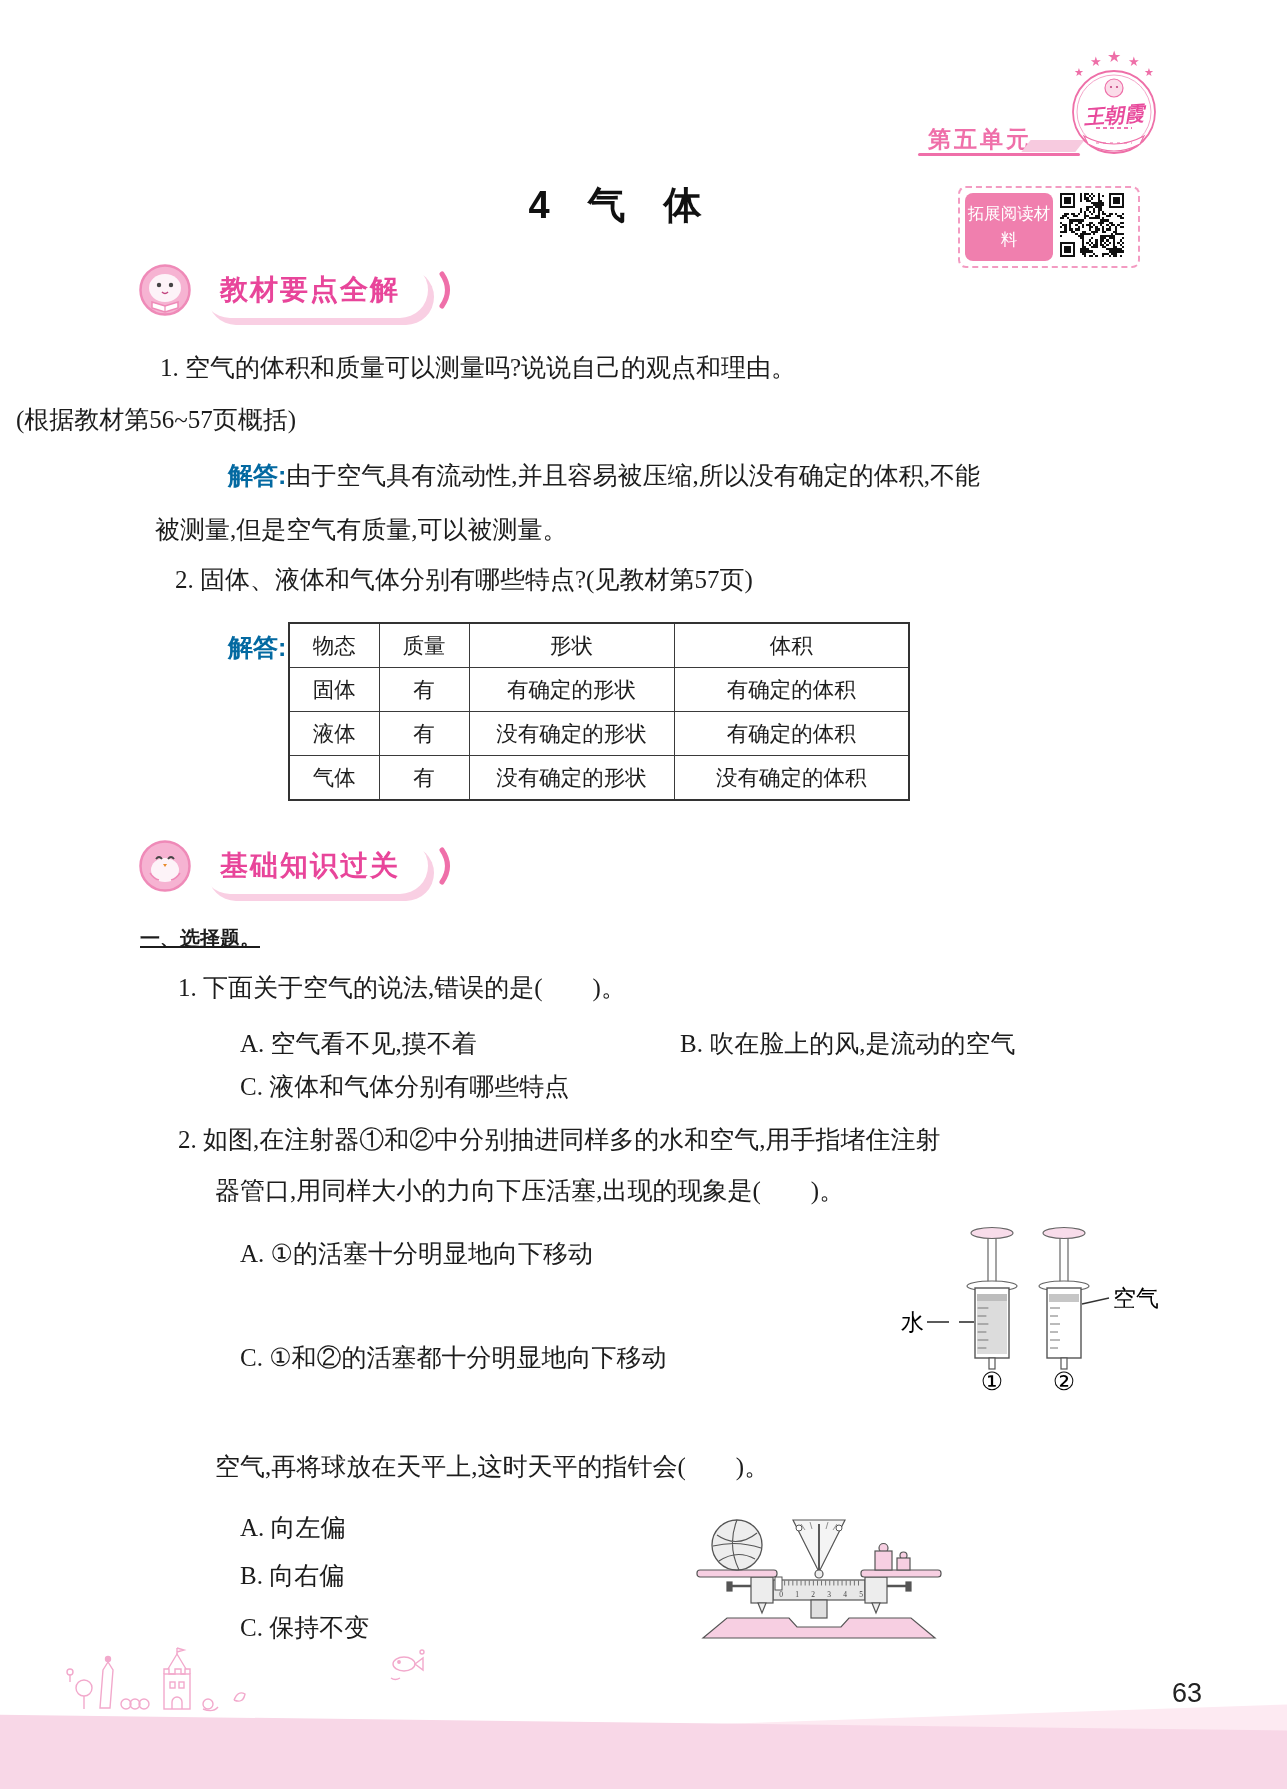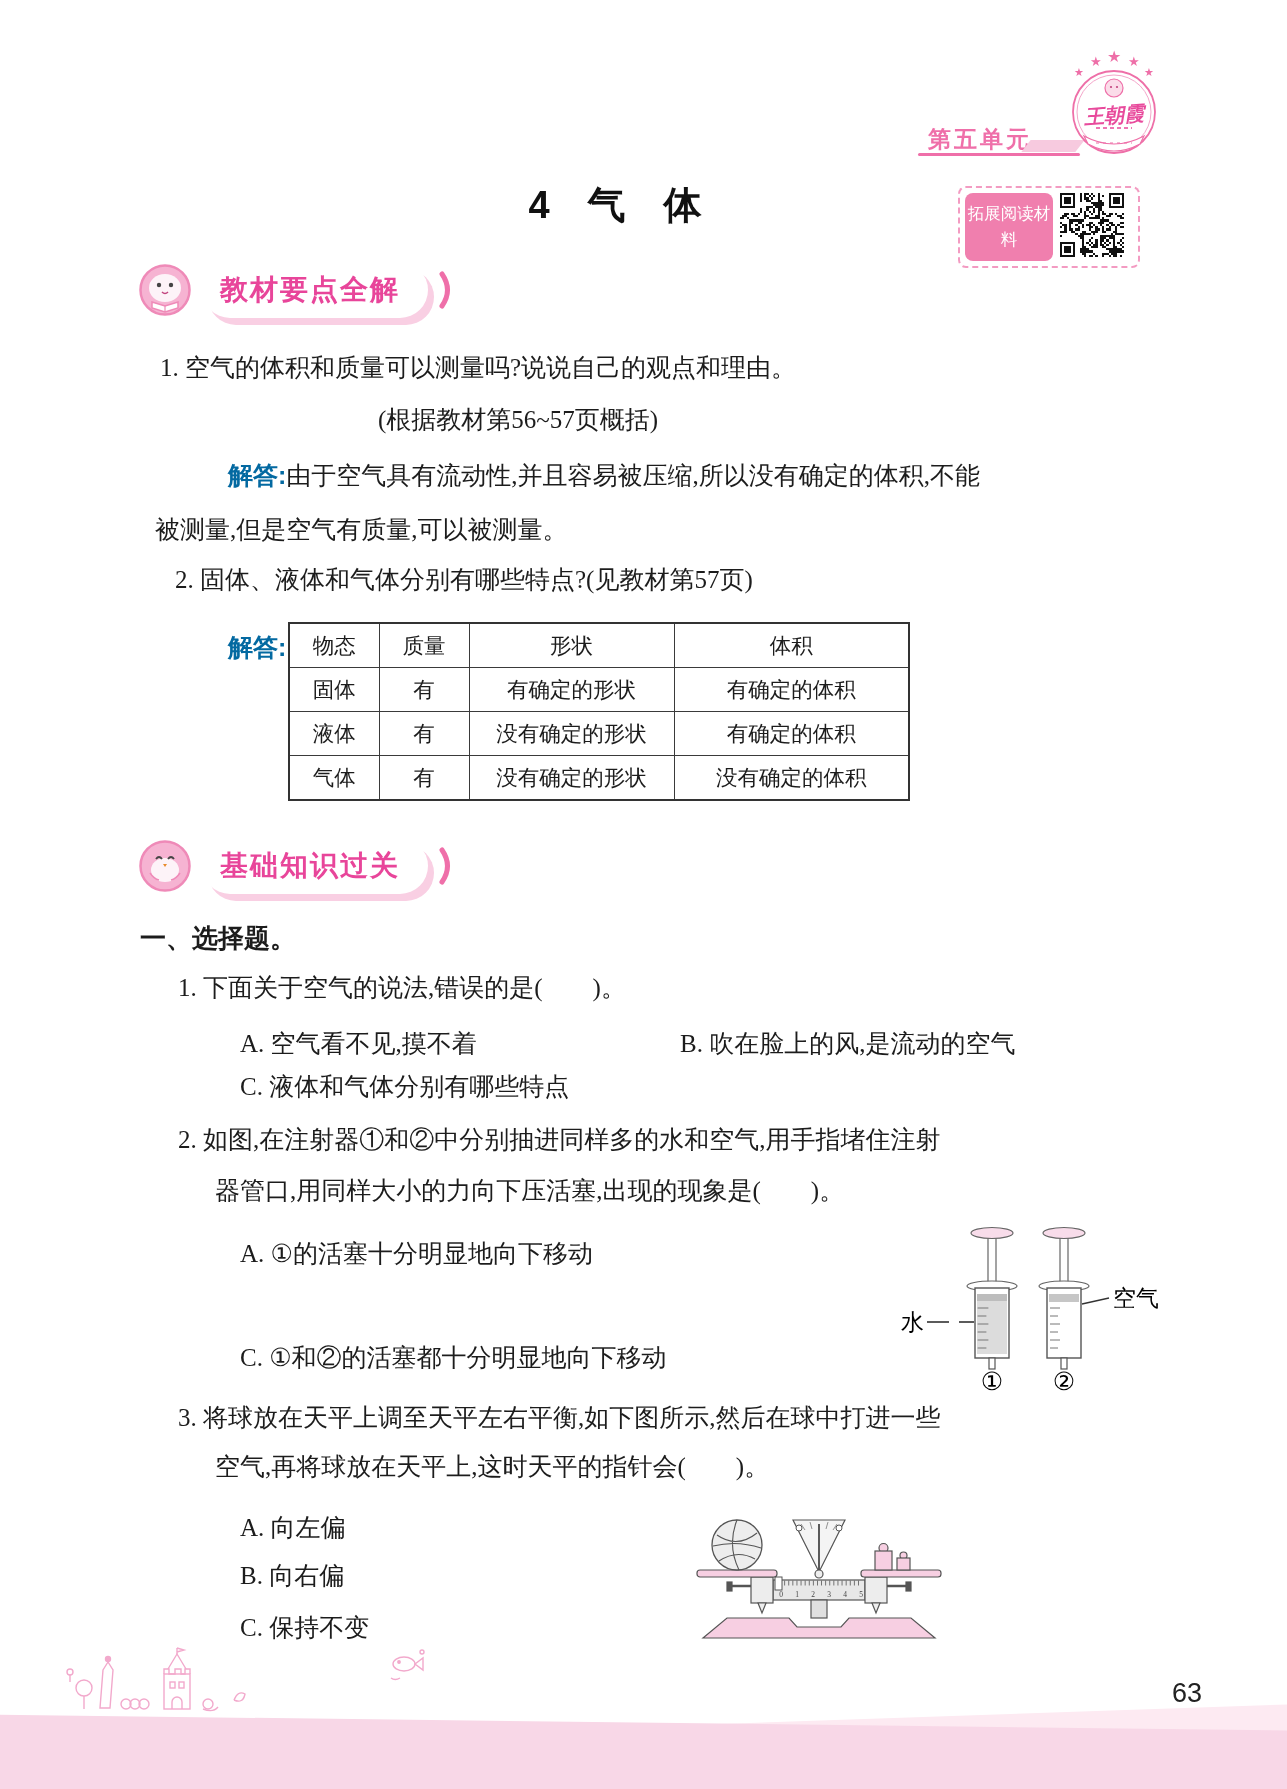--- a/index.html
+++ b/index.html
@@ -368,21 +368,21 @@
       <path d="M14,39 L27,43 L40,39 L40,45 L27,49 L14,45 Z" fill="#fff" stroke="#ef8ab8" stroke-width="1.5"></path>
       <line x1="27" y1="43" x2="27" y2="49" stroke="#ef8ab8" stroke-width="1.2"></line>
     </svg>
     <div class="pill">教材要点全解</div>
     <svg width="18" height="40" viewBox="0 0 18 40">
       <path d="M4,4 Q15,20 4,36" stroke="#ef6fa9" stroke-width="5" fill="none" stroke-linecap="round"></path>
     </svg>
   </div>
 
   <div class="t" style="left:160px;top:351px;">1. 空气的体积和质量可以测量吗?说说自己的观点和理由。</div>
-  <div class="t" style="left:8px;top:403px;width:1020px;text-align:center;white-space:nowrap;">(根据教材第56~57页概括)</div>
+  <div class="t" style="left:16px;top:403px;width:1020px;text-align:left;white-space:nowrap;">(根据教材第56~57页概括)</div>
   <div class="t" style="left:228px;top:458px;">
     <span class="pinklbl">解答:</span><span>由于空气具有流动性,并且容易被压缩,所以没有确定的体积,不能</span>
   </div>
   <div class="t" style="left:155px;top:513px;">被测量,但是空气有质量,可以被测量。</div>
   <div class="t" style="left:175px;top:563px;">2. 固体、液体和气体分别有哪些特点?(见教材第57页)</div>
   <div class="t pinklbl" style="left:228px;top:630px;font-size:25px;">解答:</div>
 
   <table class="anstable">
     <colgroup>
         <col style="width:90px">
@@ -425,21 +425,21 @@
       <path d="M18,20 q3,-4 6,0 M30,20 q3,-4 6,0" stroke="#444" fill="none" stroke-width="1.8"></path>
       <path d="M25,25 L29,25 L27,28 Z" fill="#e88a2a"></path>
       <path d="M12,34 q4,6 9,7 M42,34 q-4,6 -9,7" stroke="#ef8ab8" fill="none" stroke-width="1.5"></path>
     </svg>
     <div class="pill">基础知识过关</div>
     <svg width="18" height="40" viewBox="0 0 18 40">
       <path d="M4,4 Q15,20 4,36" stroke="#ef6fa9" stroke-width="5" fill="none" stroke-linecap="round"></path>
     </svg>
   </div>
 
-  <div class="t hd" style="left:140px;top:921px;font-size:26px;">一、选择题。</div>
+  <div class="t hd" style="left:140px;top:921px;font-size:20px;text-decoration:underline;">一、选择题。</div>
   <div class="t" style="left:178px;top:971px;">1. 下面关于空气的说法,错误的是(　　)。</div>
   <div class="t" style="left:240px;top:1027px;">A. 空气看不见,摸不着</div>
   <div class="t" style="left:680px;top:1027px;">B. 吹在脸上的风,是流动的空气</div>
   <div class="t" style="left:240px;top:1070px;">C. 液体和气体分别有哪些特点</div>
 
   <div class="t" style="left:178px;top:1123px;">2. 如图,在注射器①和②中分别抽进同样多的水和空气,用手指堵住注射</div>
   <div class="t" style="left:215px;top:1174px;">器管口,用同样大小的力向下压活塞,出现的现象是(　　)。</div>
   <div class="t" style="left:240px;top:1237px;">A. ①的活塞十分明显地向下移动</div>
   <div class="t" style="left:240px;top:1341px;">C. ①和②的活塞都十分明显地向下移动</div>
 
@@ -483,21 +483,20 @@
       <line x1="34" y1="100" x2="56" y2="100" stroke="#333" stroke-width="1.6"></line>
       <line x1="66" y1="100" x2="81" y2="100" stroke="#333" stroke-width="1.6"></line>
       <line x1="189" y1="82" x2="216" y2="76" stroke="#333" stroke-width="1.4"></line>
       <text x="8" y="108" font-size="23">水</text>
       <text x="220" y="84" font-size="23">空气</text>
       <text x="99" y="168" font-size="25" text-anchor="middle">①</text>
       <text x="171" y="168" font-size="25" text-anchor="middle">②</text>
     </svg>
   </div>
 
-  <div class="t" style="left:178px;top:1401px;">3. 将球放在天平上调至天平左右平衡,如下图所示,然后在球中打进一些</div>
   <div class="t" style="left:215px;top:1450px;">空气,再将球放在天平上,这时天平的指针会(　　)。</div>
   <div class="t" style="left:240px;top:1511px;">A. 向左偏</div>
   <div class="t" style="left:240px;top:1559px;">B. 向右偏</div>
   <div class="t" style="left:240px;top:1611px;">C. 保持不变</div>
 
   <div style="position:absolute;left:693px;top:1516px;">
     <svg width="252" height="130" viewBox="0 0 252 130">
 
       <g>
         <path d="M100,4 L152,4 L140,28 L126,56 L112,28 Z" fill="#f4f4f4" stroke="#555" stroke-width="1.2"></path>

